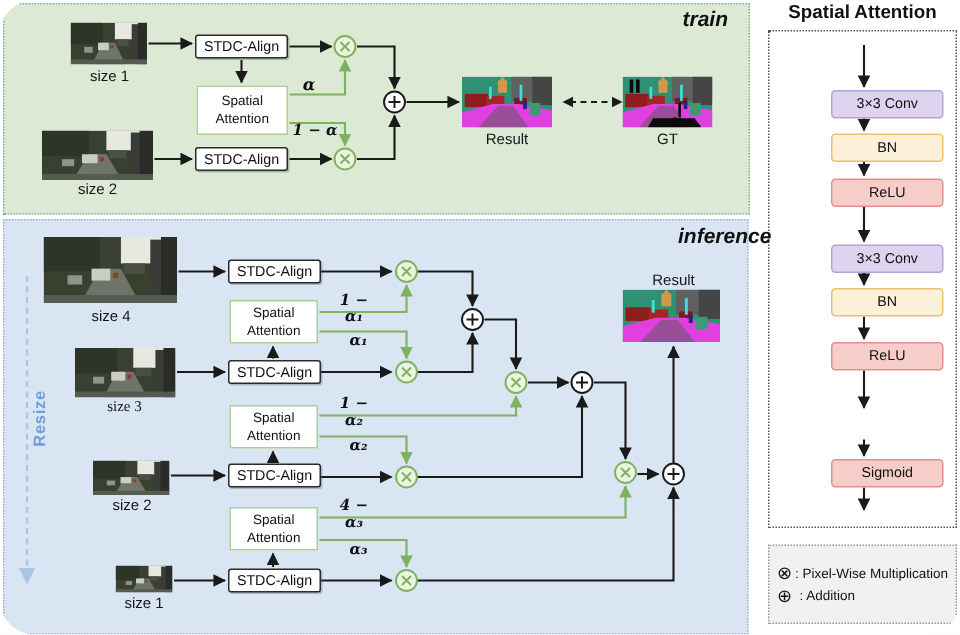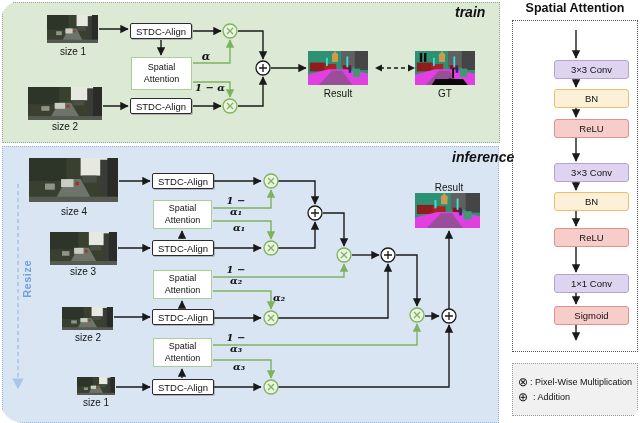--- a/index.html
+++ b/index.html
@@ -227,21 +227,21 @@
         <use href="#photo"></use>
       </svg>
   </div>
   <div class="lbl" style="left:49px;top:206px;width:50px;">size 4</div>
 
   <div class="photo" style="left:50px;top:232px;width:67px;height:33px;">
     <svg viewBox="0 0 100 50" preserveAspectRatio="none">
         <use href="#photo"></use>
       </svg>
   </div>
-  <div class="lbl" style="left:58px;top:266px;width:50px;">size 3</div>
+  <div class="lbl" style="left:58px;top:266px;width:50px;font-family:Liberation Serif, serif;">size 3</div>
 
   <div class="photo" style="left:62px;top:307px;width:51px;height:23px;">
     <svg viewBox="0 0 100 50" preserveAspectRatio="none">
         <use href="#photo"></use>
       </svg>
   </div>
   <div class="lbl" style="left:63px;top:332px;width:50px;">size 2</div>
 
   <div class="photo" style="left:77px;top:377px;width:38px;height:18px;">
     <svg viewBox="0 0 100 50" preserveAspectRatio="none">
@@ -255,39 +255,38 @@
   <div class="box stdc" style="left:152px;top:309px;width:62px;height:16px;">STDC-Align</div>
   <div class="box stdc" style="left:152px;top:379px;width:62px;height:16px;">STDC-Align</div>
 
   <div class="box sa" style="left:153px;top:200px;width:59px;height:29px;">Spatial Attention</div>
   <div class="box sa" style="left:153px;top:270px;width:59px;height:29px;">Spatial Attention</div>
   <div class="box sa" style="left:153px;top:338px;width:59px;height:29px;">Spatial Attention</div>
 
   <div class="math" style="left:219px;top:195px;width:34px;">1 − α₁</div>
   <div class="math" style="left:228px;top:222px;width:22px;">α₁</div>
   <div class="math" style="left:219px;top:264px;width:34px;">1 − α₂</div>
-  <div class="math" style="left:228px;top:292px;width:22px;margin-left:40px;">α₂</div>
-  <div class="math" style="left:219px;top:332px;width:34px;">1 − α₃</div>
+  <div class="math" style="left:228px;top:292px;width:22px;">α₂</div>
+  <div class="math" style="left:219px;top:332px;width:34px;">4 − α₃</div>
   <div class="math" style="left:228px;top:361px;width:22px;">α₃</div>
 
   <div class="lbl" style="left:424px;top:182px;width:50px;">Result</div>
   <div class="seg" style="left:415px;top:193px;width:65px;height:35px;">
     <svg viewBox="0 0 100 50" preserveAspectRatio="none">
         <use href="#segmap"></use>
       </svg>
   </div>
 
   <div class="mod-title">Spatial Attention</div>
   <div class="flow f-conv" style="top:60px;">3×3 Conv</div>
   <div class="flow f-bn" style="top:89px;">BN</div>
   <div class="flow f-relu" style="top:119px;">ReLU</div>
   <div class="flow f-conv" style="top:163px;">3×3 Conv</div>
   <div class="flow f-bn" style="top:192px;">BN</div>
   <div class="flow f-relu" style="top:228px;">ReLU</div>
-  <div class="flow f-conv" style="top:274px;">1×1 Conv</div>
   <div class="flow f-relu" style="top:306px;">Sigmoid</div>
 
   <div class="legend">
     <div class="lrow">
       <span class="lsym">⊗</span>
       <span>: Pixel-Wise Multiplication</span>
     </div>
     <div class="lrow">
       <span class="lsym">⊕</span>
       <span>: Addition</span>

